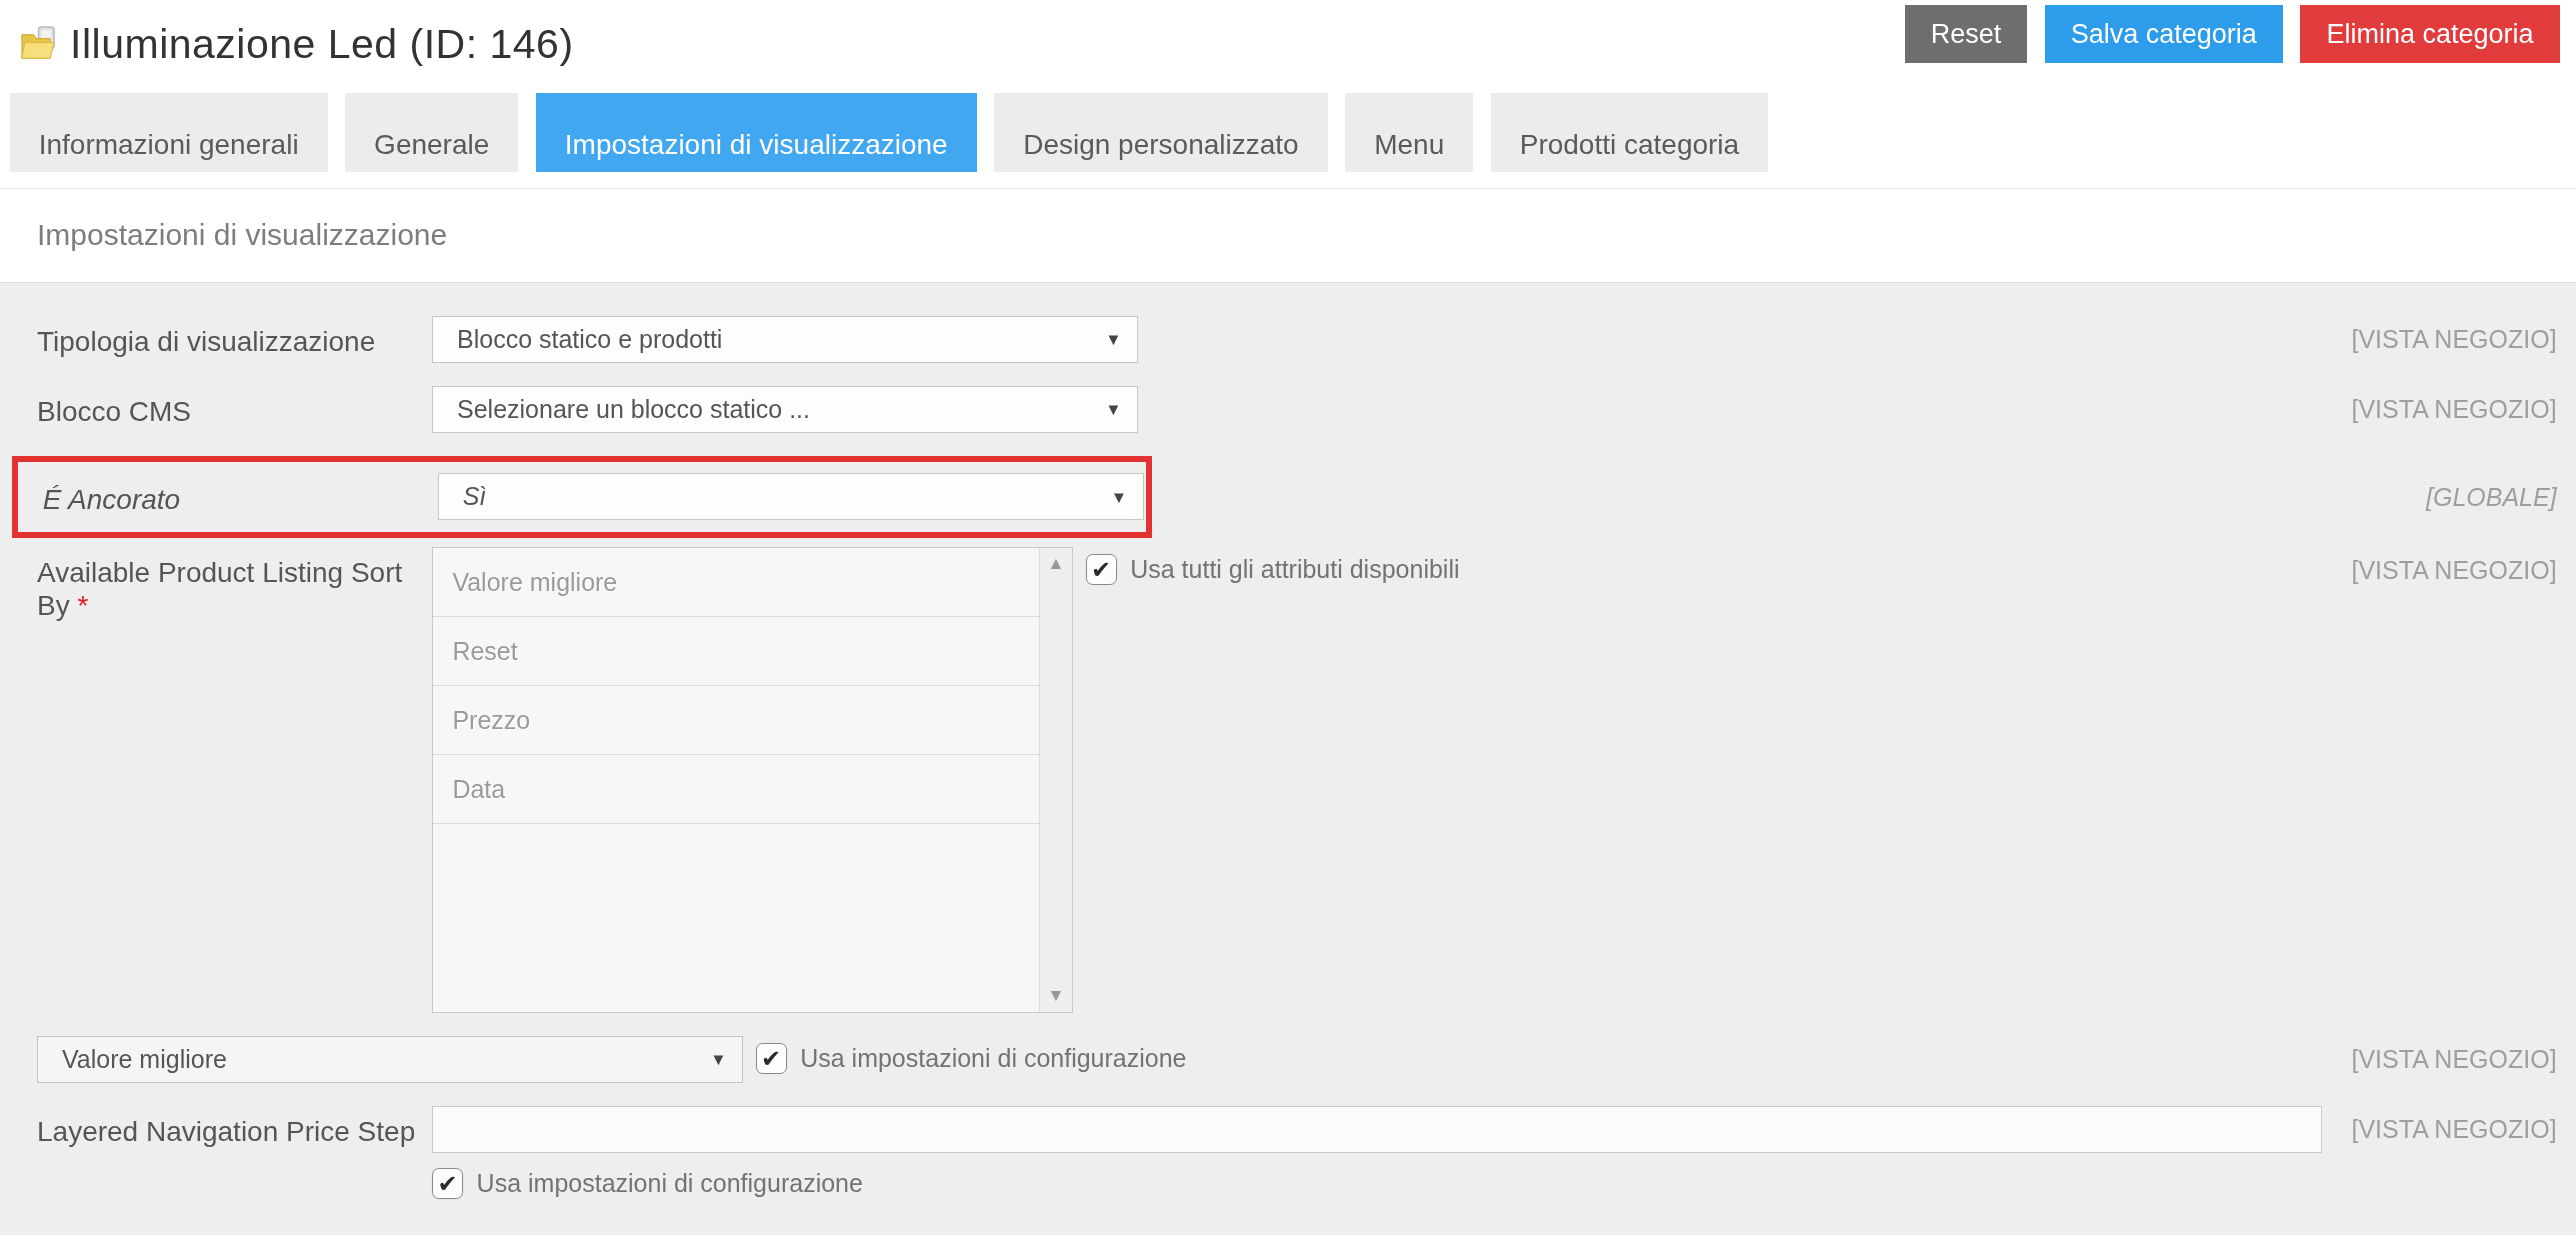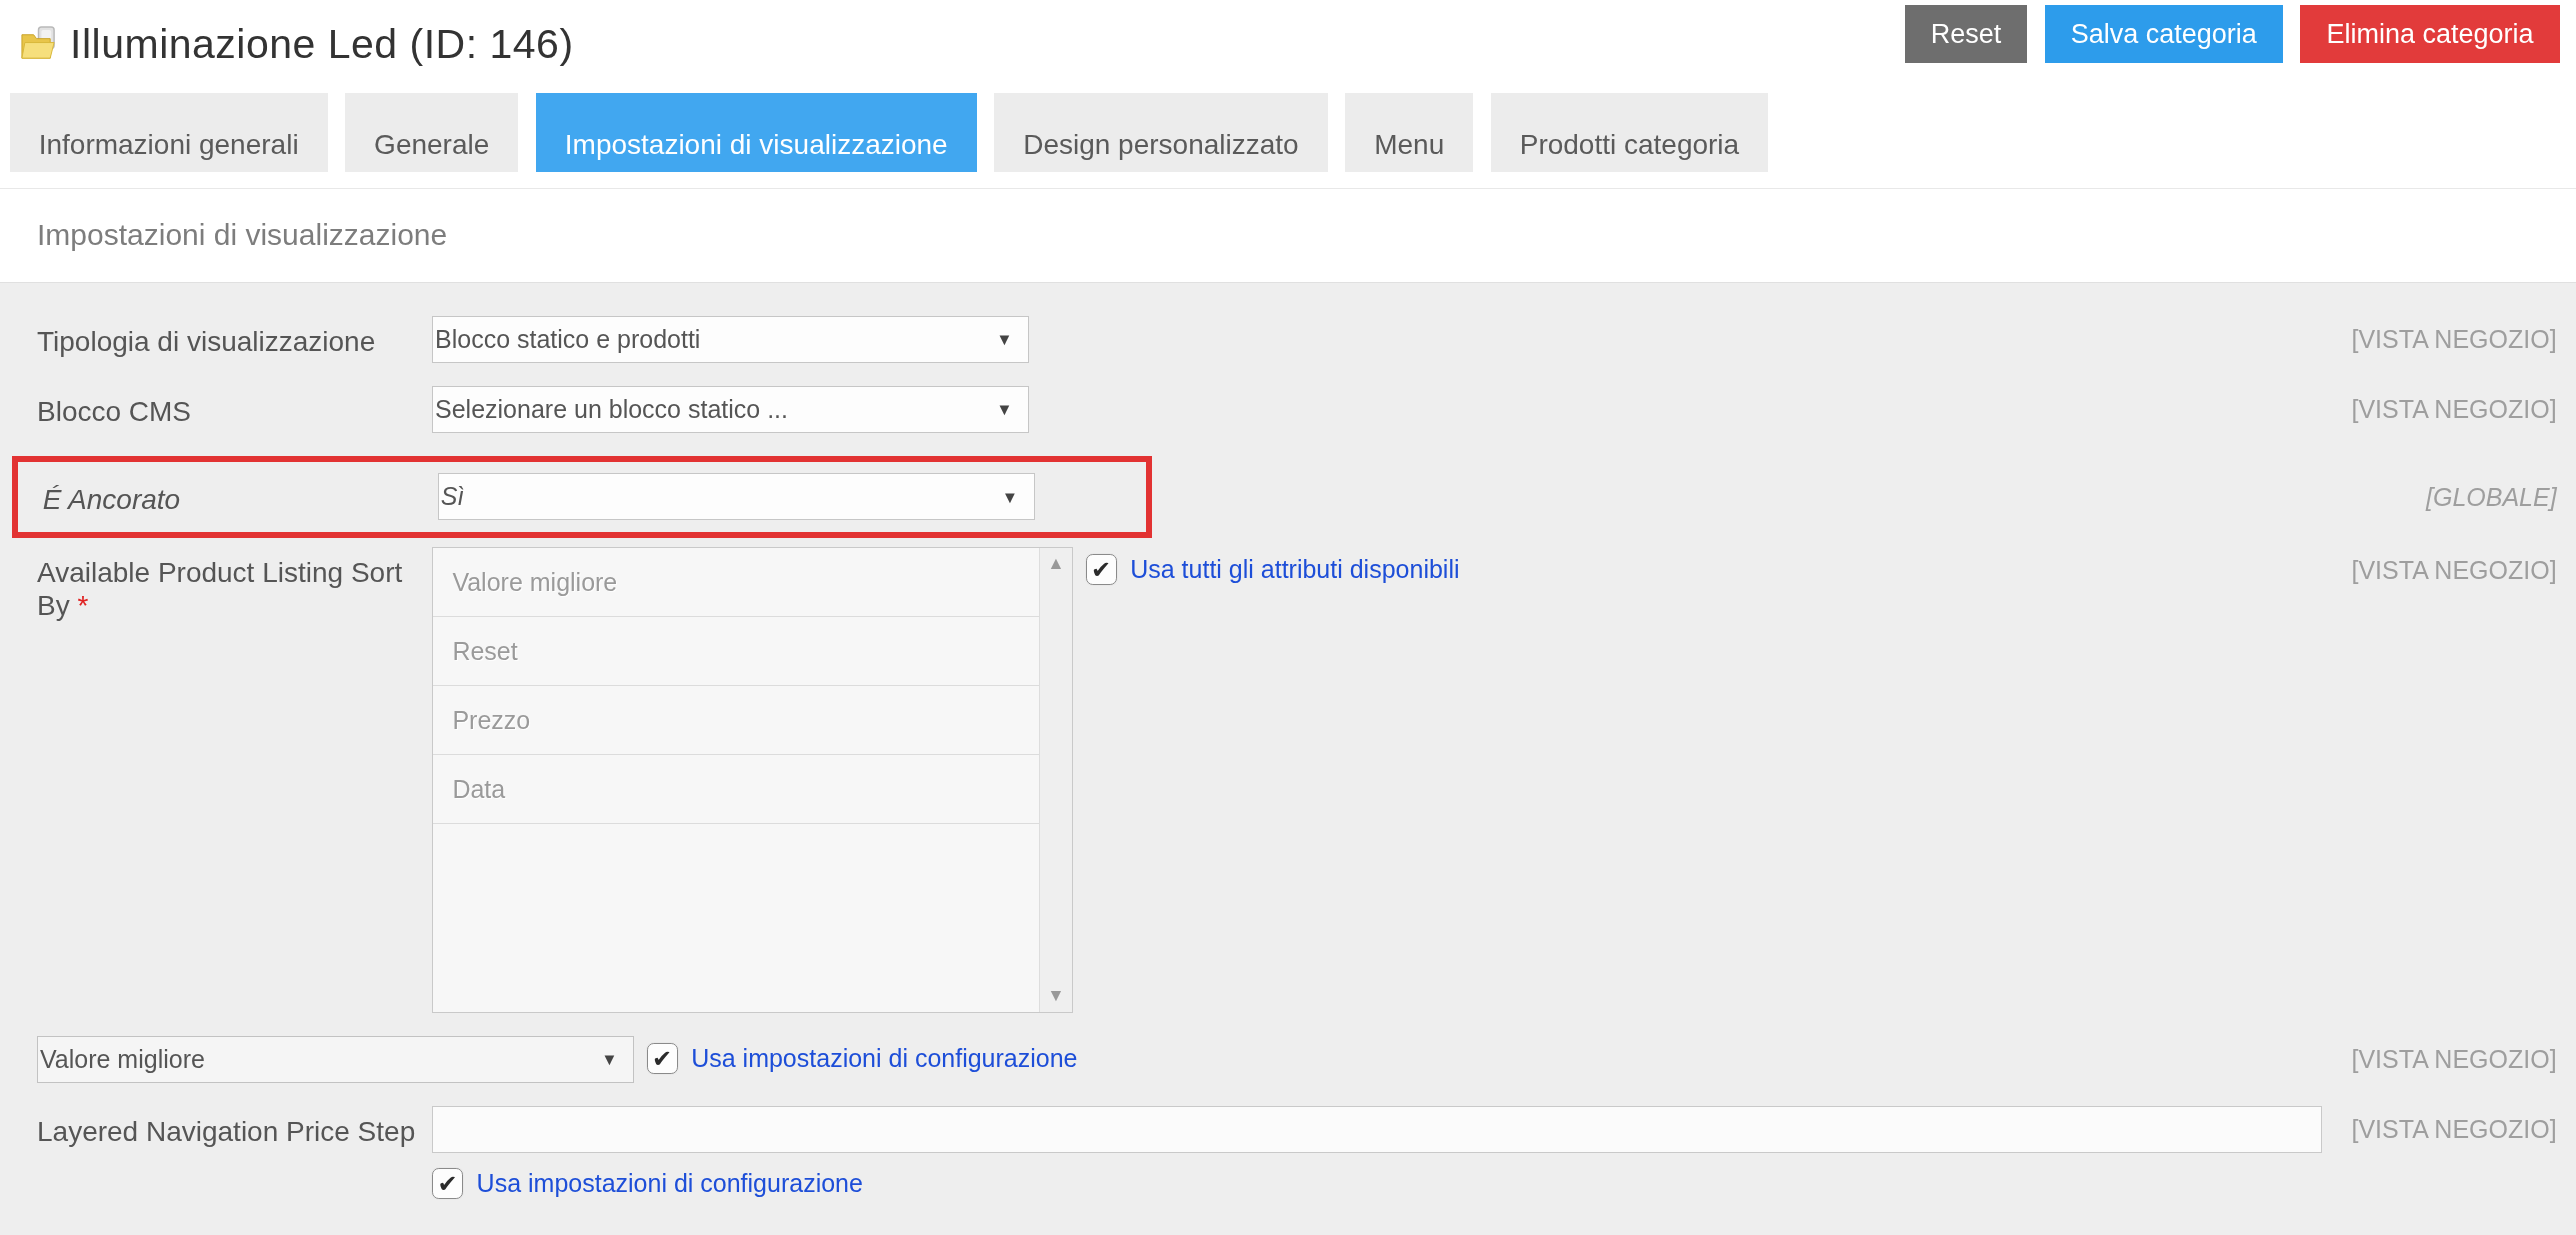--- a/index.html
+++ b/index.html
@@ -49,22 +49,22 @@
   .section-title { font-size:30px; color:#7d7d7d; font-weight:400; }
 
   
   .form-area { padding-top:33px; }
   .row { position:relative; padding-left:37px; display:flex; align-items:flex-start; margin-bottom:23px; }
   .row-label { width:395px; flex:none; font-size:28px; color:#555; padding-top:9.7px; line-height:33px; }
   .req { color:#e02222; }
   .control { flex:none; }
 
   .sel {
-    width:597px; height:47px; background:#fdfdfd; border:1px solid #c6c6c6;
-    display:flex; align-items:center; padding:0 2px; font-size:25px; color:#555;
+    width:706px; height:47px; background:#fdfdfd; border:1px solid #c6c6c6;
+    display:flex; align-items:center; padding:0 24px; font-size:25px; color:#555;
     position:relative; cursor:pointer;
   }
   .sel .caret { position:absolute; right:15.5px; top:50%; transform:translateY(-50%); font-size:16.5px; color:#444; }
   .sel.disabled { background:#f5f5f5; border:1.9px solid #c2c2c2; }
 
   .scope {
     position:absolute; right:19.4px; top:9.7px;
     font-size:25px; color:#9e9e9e; white-space:nowrap;
   }
 
@@ -102,21 +102,21 @@
 
   
   .check-group { display:flex; align-items:center; gap:13.6px; }
   .checkbox {
     width:31px; height:31px; flex:none; background:#fdfdfd;
     border:1.9px solid #8a8a8a; border-radius:6.8px;
     display:flex; align-items:center; justify-content:center;
     font-size:24px; color:#2b2b2b; cursor:pointer;
     box-shadow:0 0 0 1px #e9e9e9;
   }
-  .check-label { font-size:25px; color:#1d4ed8; white-space:nowrap; }
+  .check-label { font-size:25px; color:#737373; white-space:nowrap; }
   .side-check { margin-left:12.6px; padding-top:7.8px; }
 
   .text-input {
     width:1890px; height:47px; background:#fbfbfb; border:1px solid #c9c9c9;
     font-size:25px; color:#555; padding:0 15.5px; font-family:inherit;
   }
   .under-check { margin-top:15.5px; }
 </style>
 </head>
 <body>

